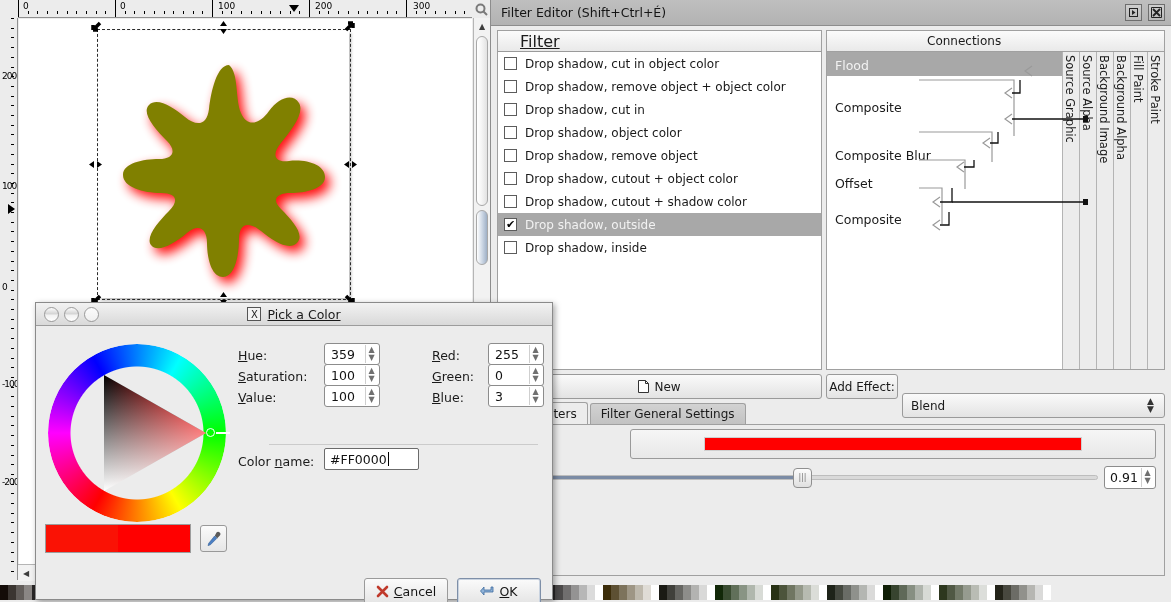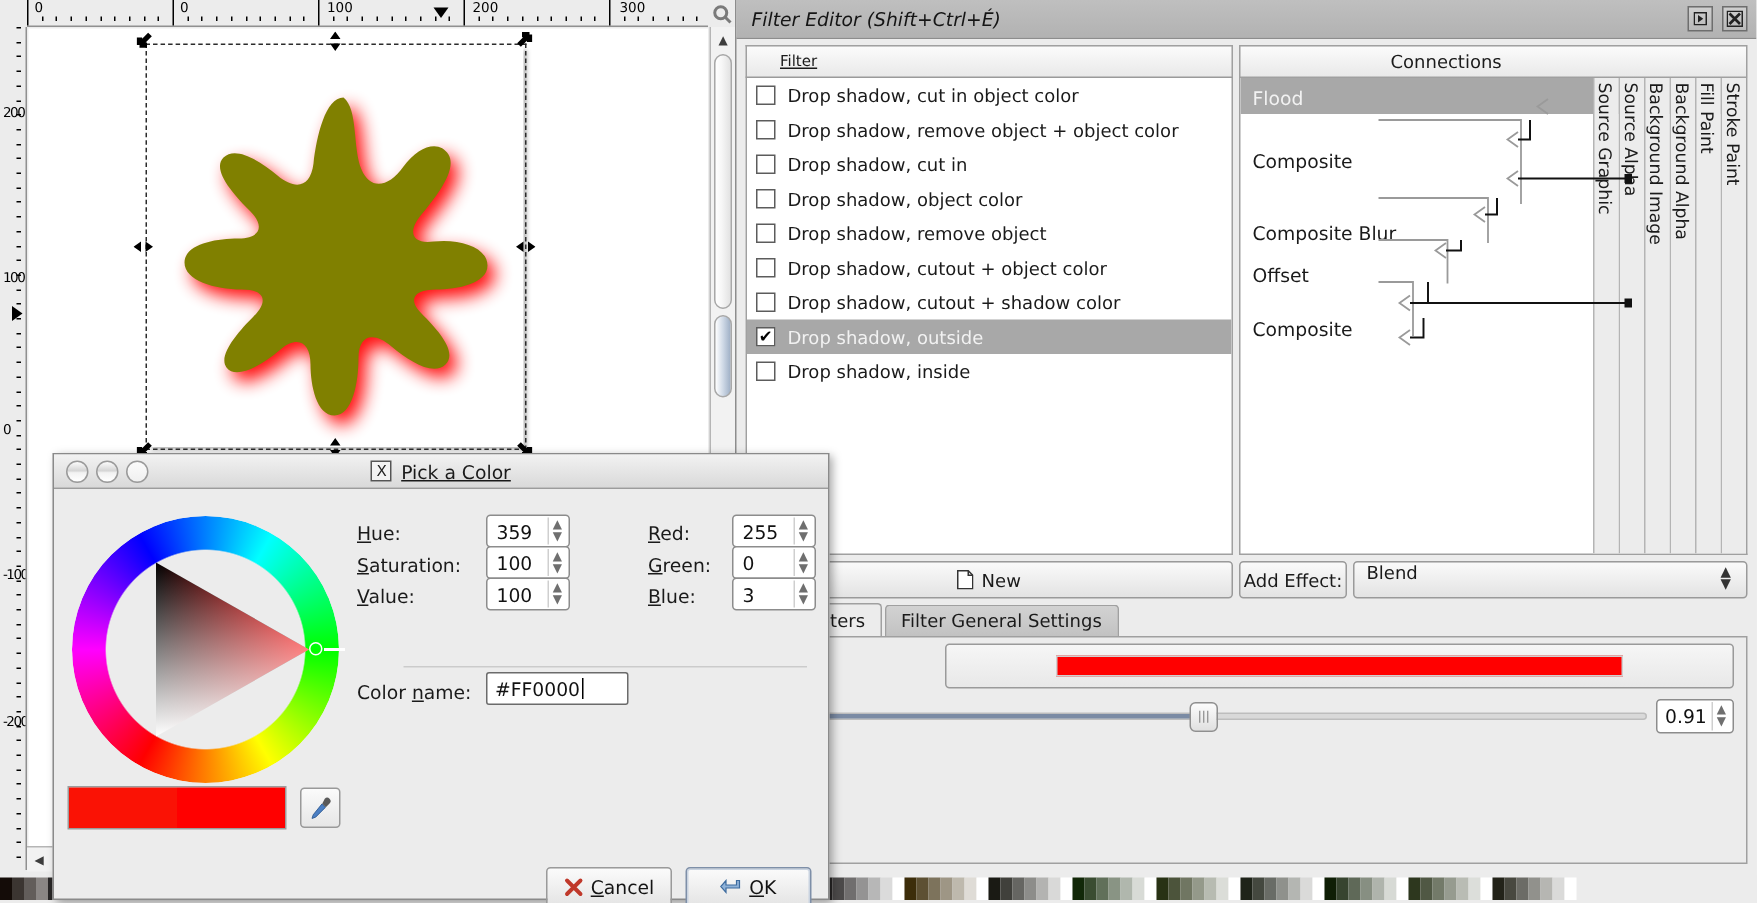--- a/index.html
+++ b/index.html
@@ -103,21 +103,21 @@
   
   #filter-editor {
     position: absolute; left: 490px; top: 0; width: 681px; height: 602px;
     background: #ececec;
     border-left: 1px solid #8d8d8d;
   }
   .fe-title {
     position: relative; height: 26px;
     background: linear-gradient(to bottom,#bfbfbf,#b2b2b2);
     border-bottom: 1px solid #8d8d8d;
-    display: flex; align-items: center; font-style: italic;
+    display: flex; align-items: center;
   }
   .fe-title-text {
     margin-left: 10px; font-size: 12.5px; color: #151515;
   }
   .fe-title-btns { position: absolute; right: 6px; top: 4px; display: flex; gap: 6px; }
   .fe-tbtn {
     width: 17px; height: 17px;
     border: 1px solid #6e6e6e;
     background: linear-gradient(to bottom,#cfcfcf,#b9b9b9);
     display:flex; align-items:center; justify-content:center;
@@ -128,21 +128,21 @@
   
   .fl-panel {
     position: absolute; left: 6px; top: 4px; width: 325px; bottom: 232px;
     background: #ececec;
   }
   .fl-head {
     height: 22px; background: linear-gradient(to bottom,#fbfbfb,#e9e9e9);
     border: 1px solid #a0a0a0; border-bottom: 1px solid #9a9a9a;
     display: flex; align-items: center;
   }
-  .fl-head-label { margin-left: 22px; font-size: 10px; color: #1a1a1a; }
+  .fl-head-label { margin-left: 22px; font-size: 16px; color: #1a1a1a; }
   .fl-list {
     position: absolute; left: 0; right: 0; top: 22px; bottom: 0;
     background: #fff; border: 1px solid #a0a0a0; border-top: none;
     overflow: hidden;
   }
   .fl-row {
     height: 23px; display: flex; align-items: center; padding-left: 6px;
     font-size: 12px; color: #1a1a1a;
   }
   .fl-row.sel { background: #a8a8a8; color: #f2f2f2; }
@@ -207,22 +207,22 @@
     width: 72px; height: 25px;
     background: linear-gradient(to bottom,#fafafa,#e3e3e3);
     border: 1px solid #9a9a9a; border-radius: 3px;
     display: flex; align-items: center; justify-content: center;
     font-size: 12px; color: #1a1a1a;
   }
   .addeff-combo {
     flex: 1; height: 25px; position: relative;
     background: linear-gradient(to bottom,#fafafa,#e3e3e3);
     border: 1px solid #9a9a9a; border-radius: 3px;
-    display: flex; align-items: flex-start;
-    font-size: 12px; color: #1a1a1a; padding-left: 8px;
+    display: flex; align-items: center;
+    font-size: 12px; color: #1a1a1a; padding-left: 8px; margin-top: 19px;
   }
   .combo-arrows {
     position: absolute; right: 10px; top: 3px; display:flex; flex-direction:column;
     align-items:center; line-height: 8px; font-size: 9px; color:#333;
   }
 
   
   .tabs-row {
     position: absolute; left: 6px; right: 6px; bottom: 178px; height: 22px;
     display: flex; align-items: flex-end;

